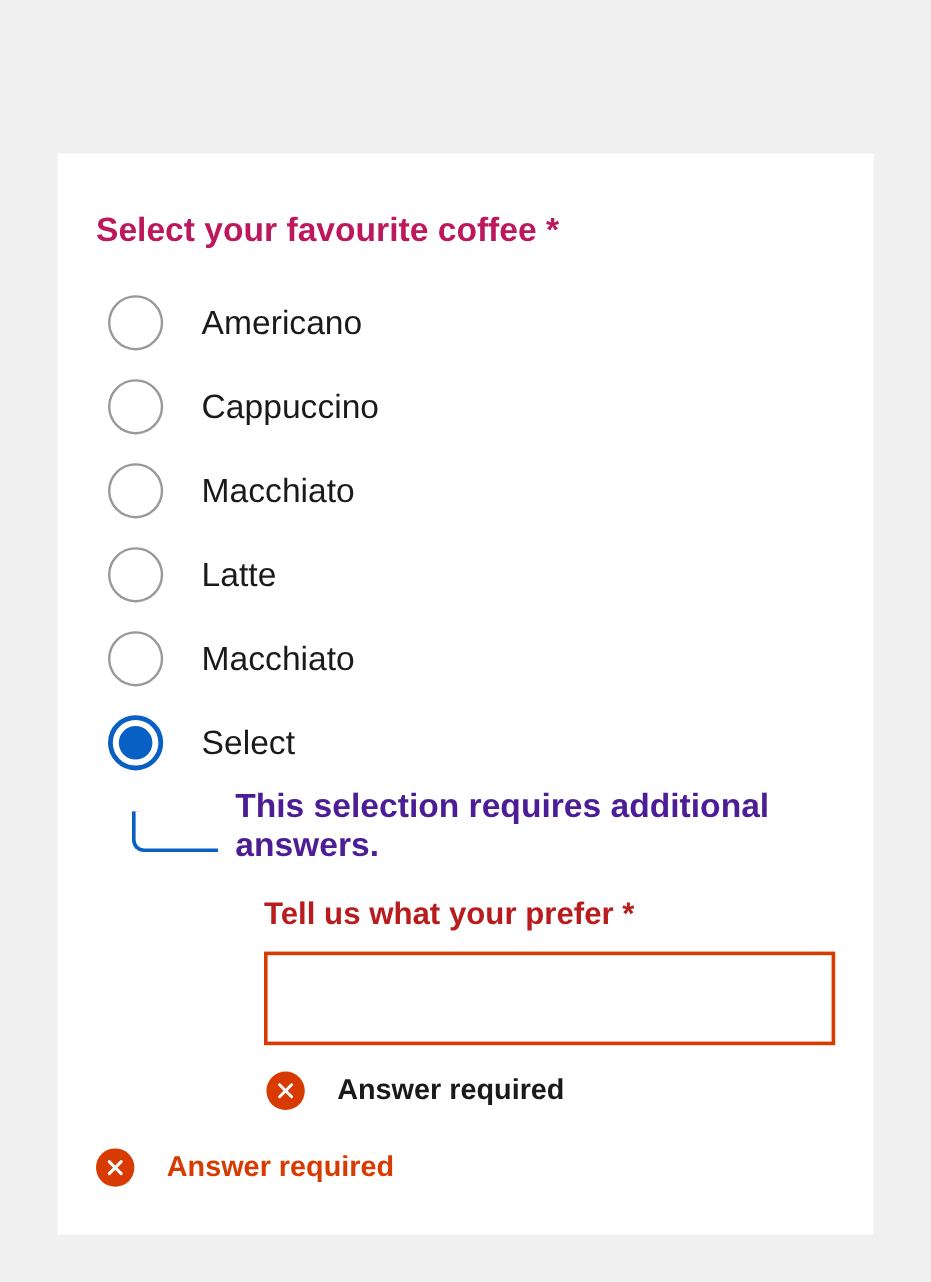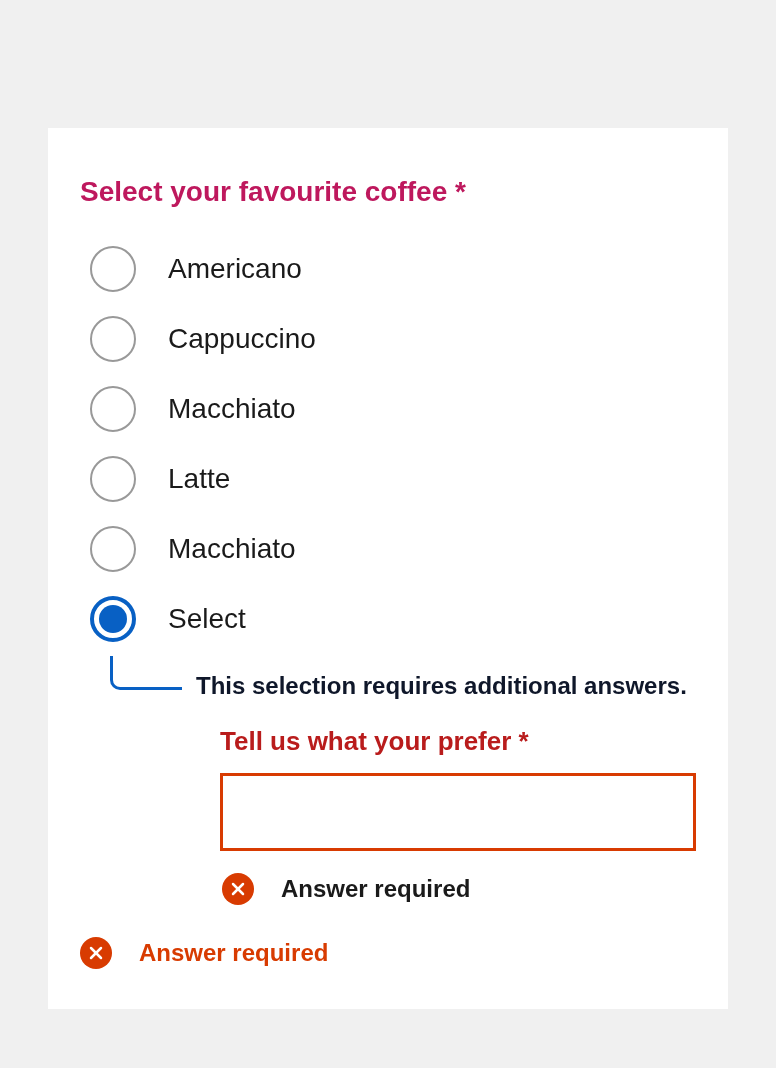--- a/index.html
+++ b/index.html
@@ -73,22 +73,22 @@
     .connector {
       width: 72px;
       height: 34px;
       border-left: 3px solid #0860c4;
       border-bottom: 3px solid #0860c4;
       border-bottom-left-radius: 10px;
       flex-shrink: 0;
       margin-bottom: 10px;
     }
     .info-text {
-      color: #0f172a;
-      font-size: 24px;
+      color: #4c1d95;
+      font-size: 28px;
       font-weight: 600;
     }
     .sub-question {
       margin-left: 110px;
       margin-top: 26px;
     }
     .sub-question-label {
       font-size: 26px;
       font-weight: 700;
       color: #b91c1c;

